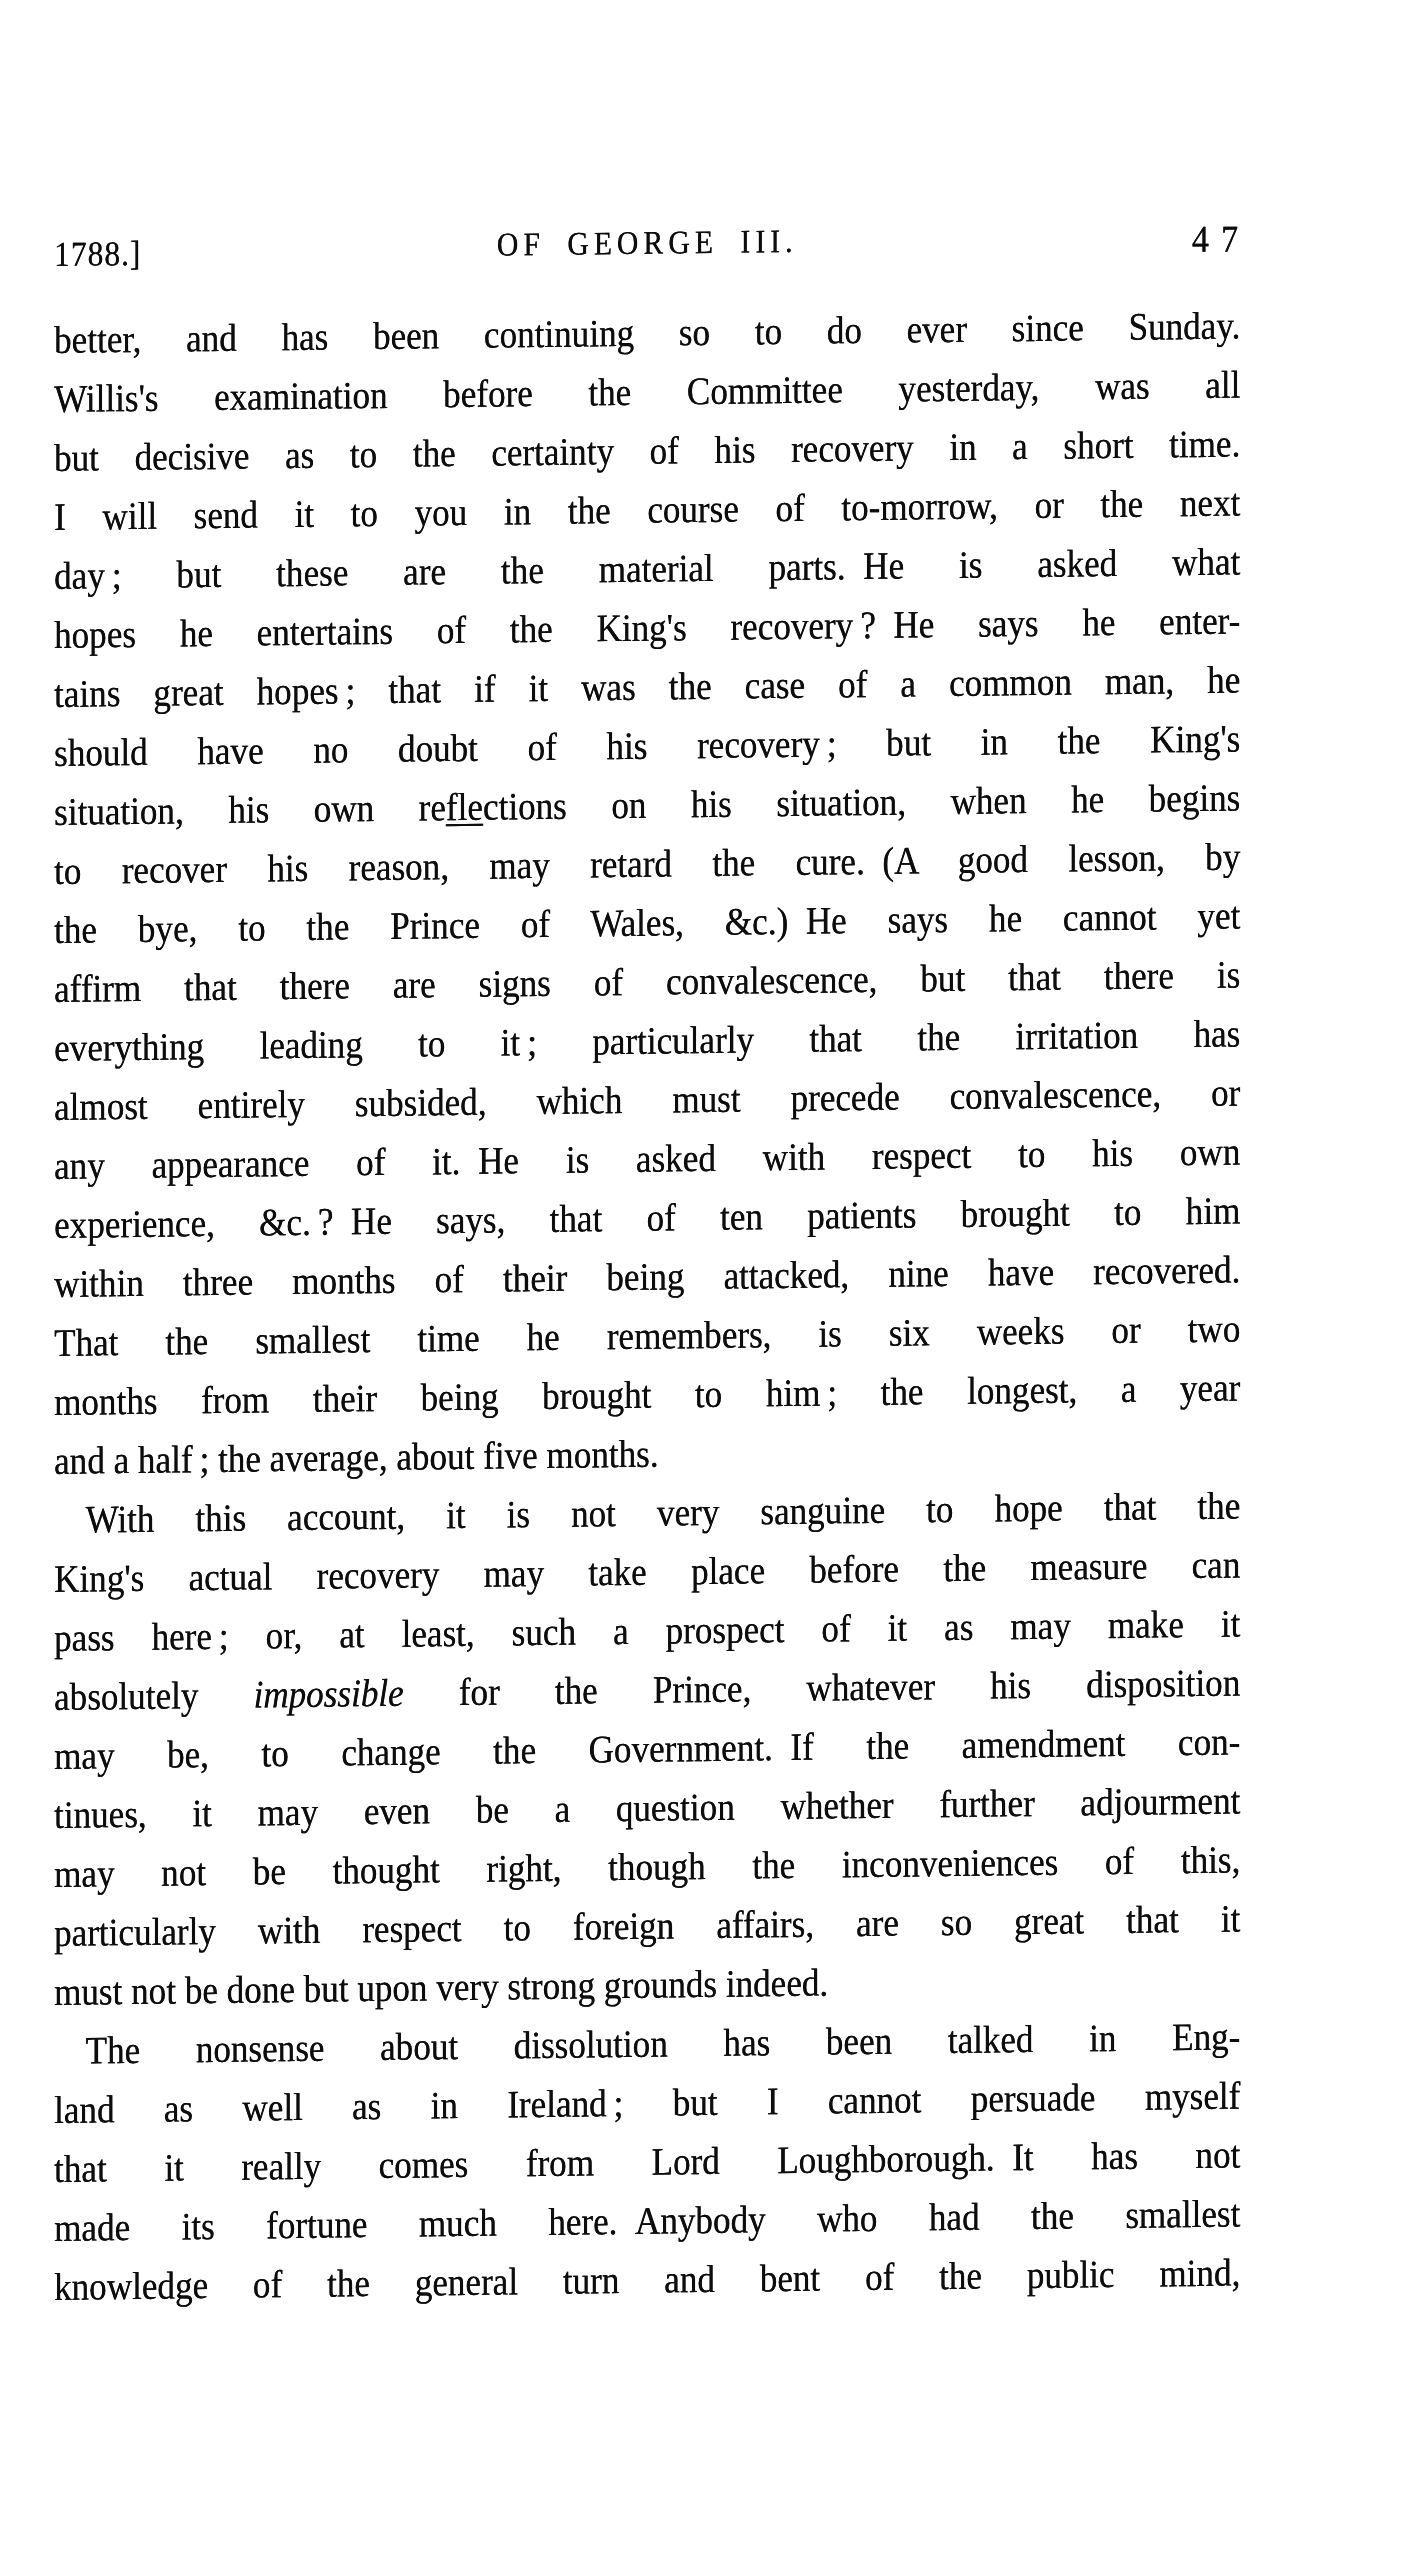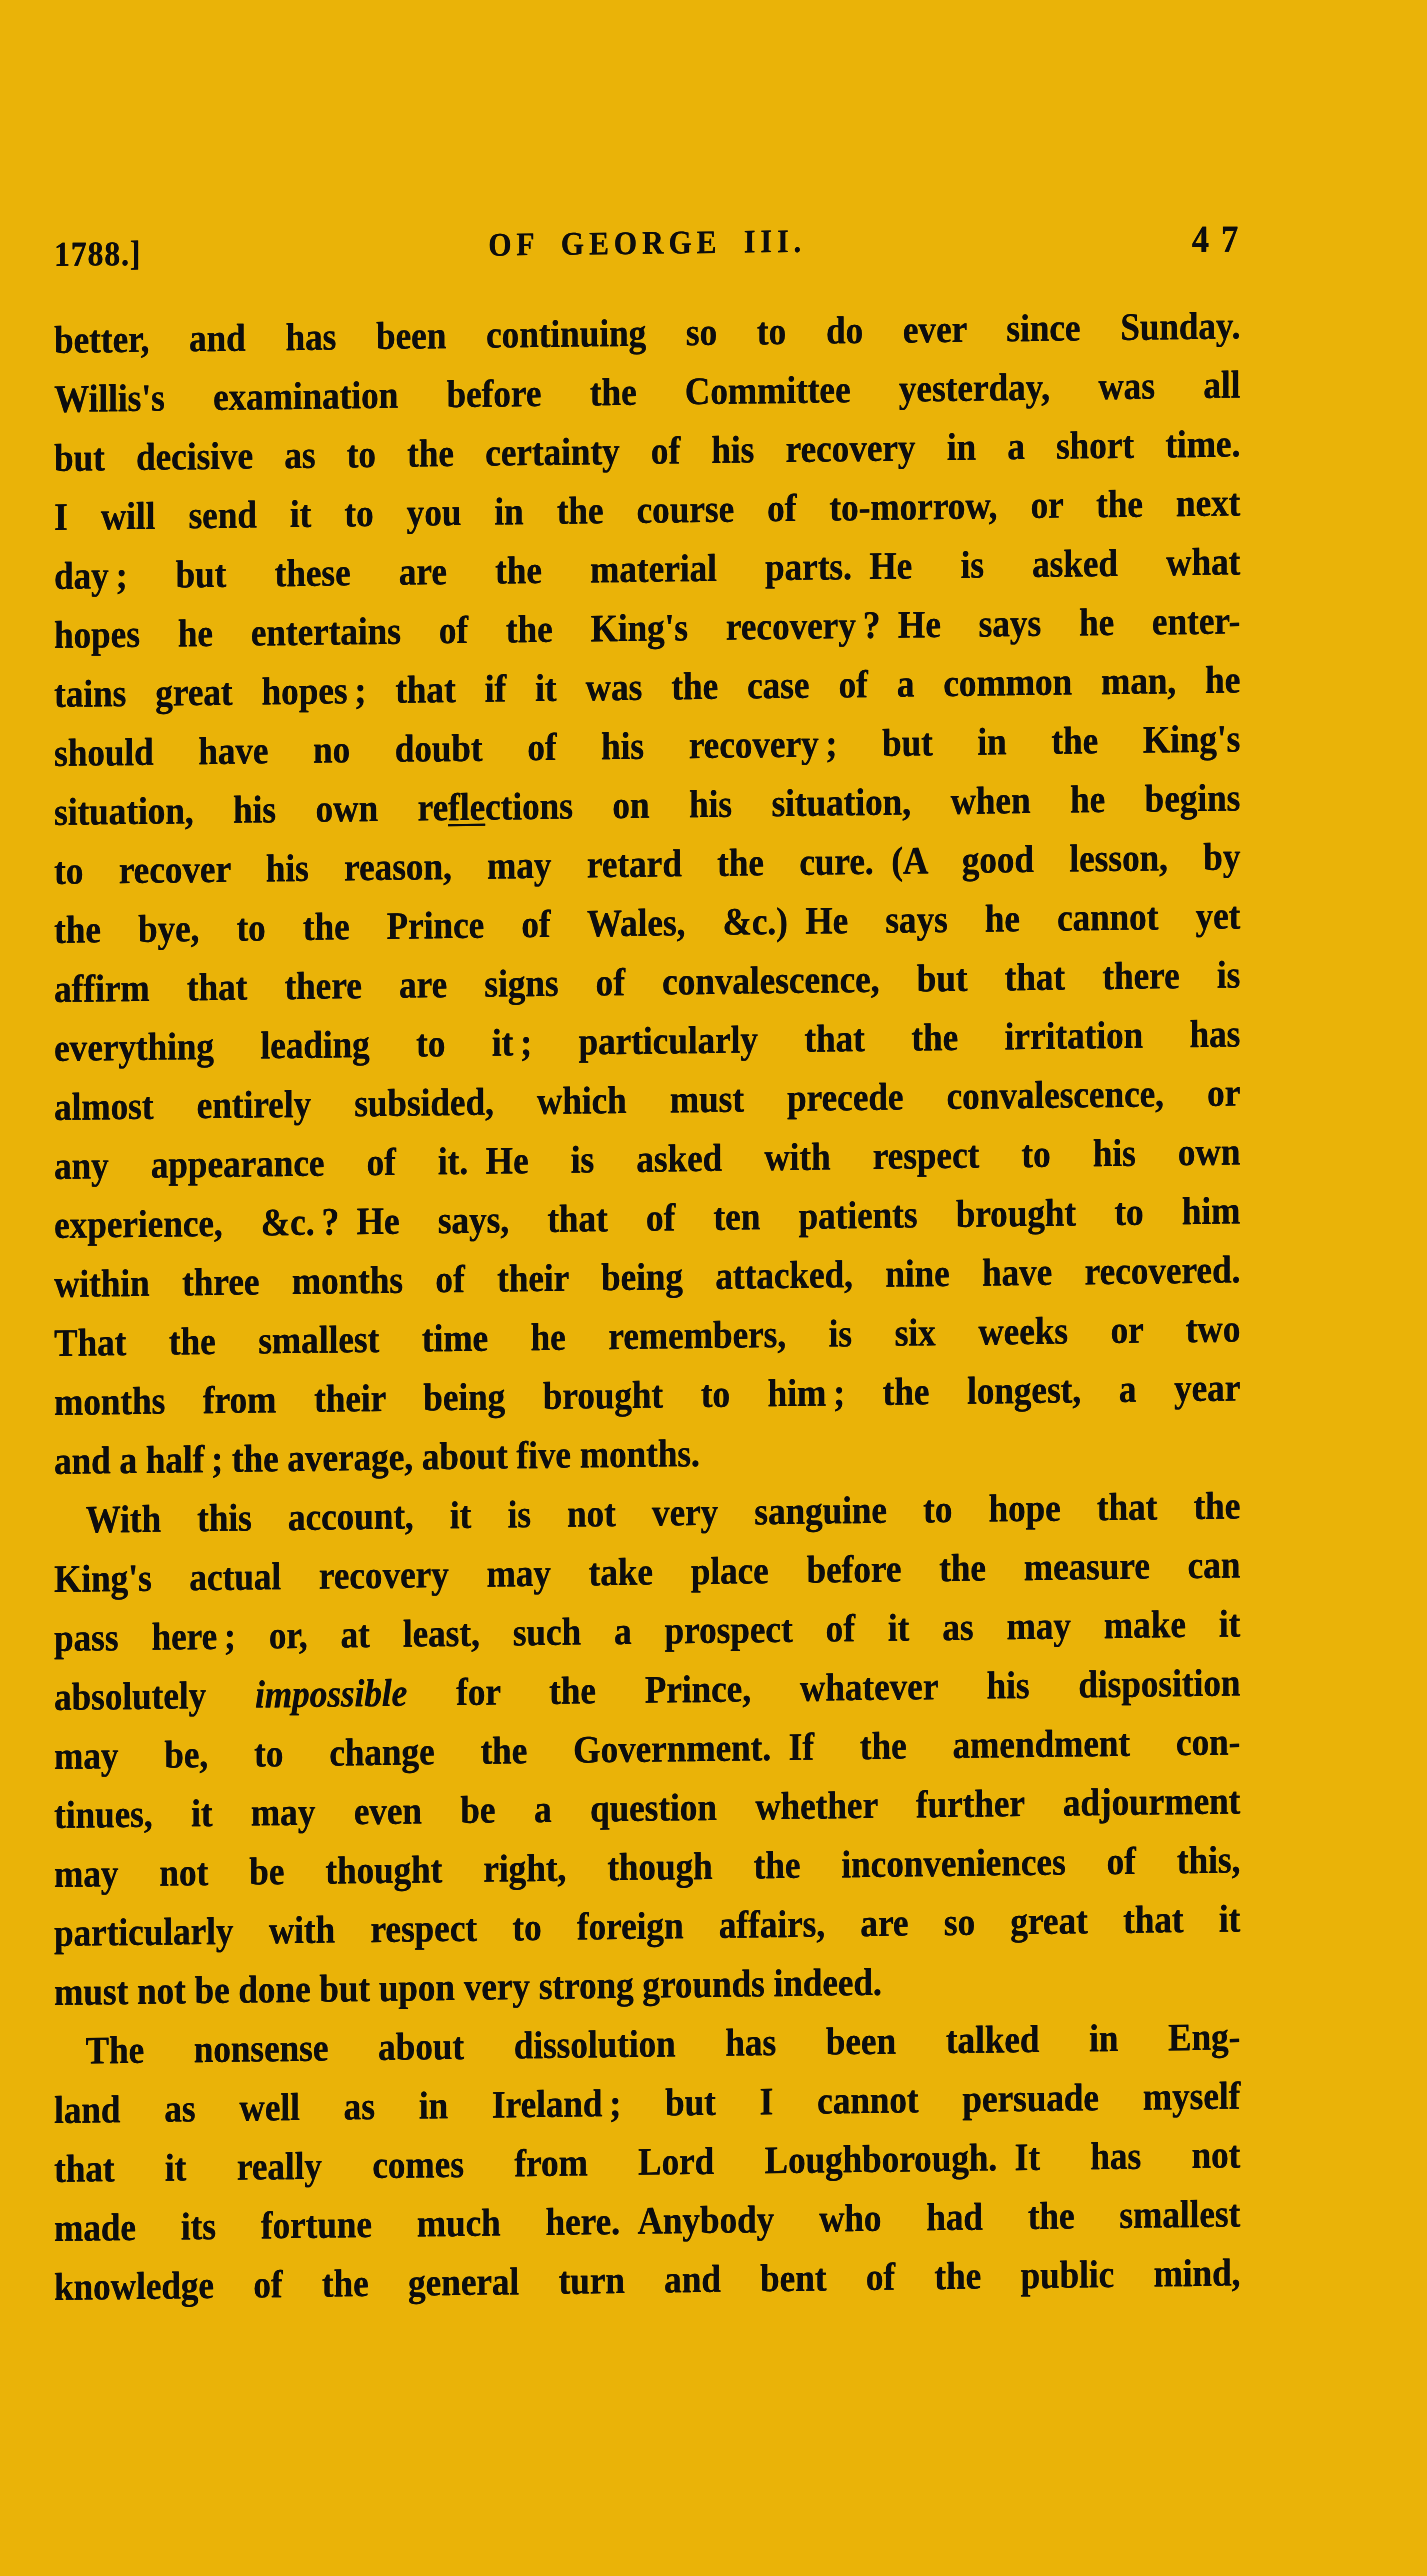--- a/index.html
+++ b/index.html
@@ -54,21 +54,21 @@
   .italic { font-style: italic; }
   .scan-underline {
     text-decoration: underline;
     text-decoration-thickness: 1.7px;
     text-underline-offset: 3.9px;
   }
 </style>
 </head>
 <body>
 
-<div class="page" style="background: #eab308; color: rgb(13, 13, 13); font-weight: bold;">
+<div class="page" style="background: #ffffff; color: rgb(13, 13, 13);">
   <div class="scan">
     <div class="header">
       <span class="year">1788.]</span>
       <span class="title">OF GEORGE III.</span>
       <span class="pageno">47</span>
     </div>
     <div class="pagebody">
         <div class="paragraph">
           <div class="line"><span>better, and has been continuing so to do ever since Sunday.</span></div>
           <div class="line"><span>Willis's examination before the Committee yesterday, was all</span></div>

